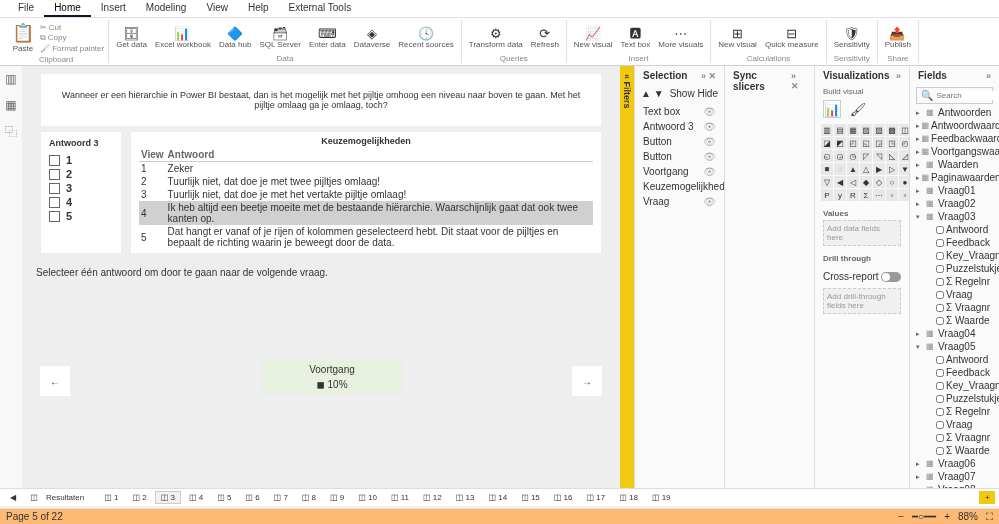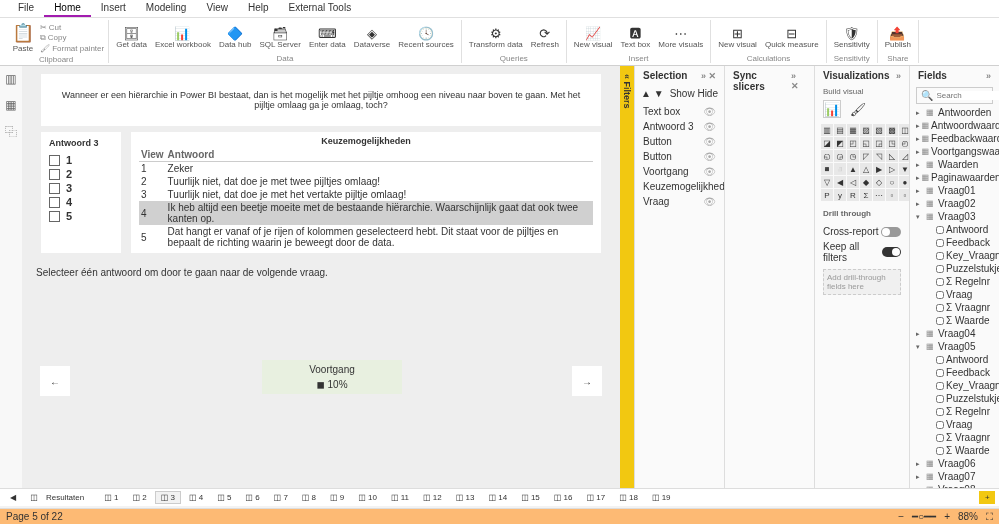--- a/index.html
+++ b/index.html
@@ -1,19 +1,19 @@
 <!DOCTYPE html>
 <html><head>
 <meta charset="utf-8">
 <style>
 *{margin:0;padding:0;box-sizing:border-box;font-family:'Segoe UI',Arial,sans-serif;font-size:10px;color:#333}
 body{background:#f3f3f3;width:999px;height:524px;overflow:hidden;position:relative}
 .menubar{height:18px;background:#fff;display:flex;padding:0 8px;border-bottom:1px solid #e0e0e0}
 .menubar span{padding:2px 10px;cursor:pointer}
-.menubar span.active{color:#000;border-bottom:2px solid #a21caf}
+.menubar span.active{color:#000;border-bottom:2px solid #0f172a}
 .ribbon{height:48px;background:#fff;display:flex;align-items:center;padding:2px 4px;border-bottom:1px solid #d0d0d0}
 .rgroup{display:flex;flex-direction:column;align-items:center;border-right:1px solid #e0e0e0;padding:0 4px;height:100%}
 .rgroup .items{display:flex;flex:1;align-items:center;gap:2px}
 .rgroup .label{font-size:8px;color:#888;margin-top:auto}
 .rbtn{display:flex;flex-direction:column;align-items:center;padding:1px 3px;cursor:pointer;min-width:24px}
 .rbtn .icon{width:16px;height:16px;display:flex;align-items:center;justify-content:center;font-size:13px}
 .rbtn .lbl{font-size:8px;color:#555;text-align:center;line-height:1}
 .rbtn-lg{display:flex;flex-direction:column;align-items:center;padding:2px 4px;cursor:pointer}
 .rbtn-lg .icon{width:22px;height:22px;font-size:18px}
 .rbtn-lg .lbl{font-size:8px;color:#555}
@@ -394,29 +394,29 @@
         <span>●</span>
         <span>P</span>
         <span>y</span>
         <span>R</span>
         <span>Σ</span>
         <span>⋯</span>
         <span>▫</span>
         <span>▫</span>
       </div>
     <div class="vizSec">
+      <h5>Values</h5>
+      <div class="well">Add data fields here</div>
+    </div>
+    <div class="vizSec">
       <h5>Drill through</h5>
     </div>
     <div class="toggle">
       <span>Cross-report</span>
       <span class="sw off"></span>
-    </div>
-    <div class="toggle">
-      <span>Keep all filters</span>
-      <span class="sw"></span>
     </div>
     <div class="vizSec">
       <div class="well">Add drill-through fields here</div>
     </div>
   </div>
 
   <div class="pane fieldsPane">
     <h3>
         <span>Fields</span>
         <span class="ctrl">»</span>

